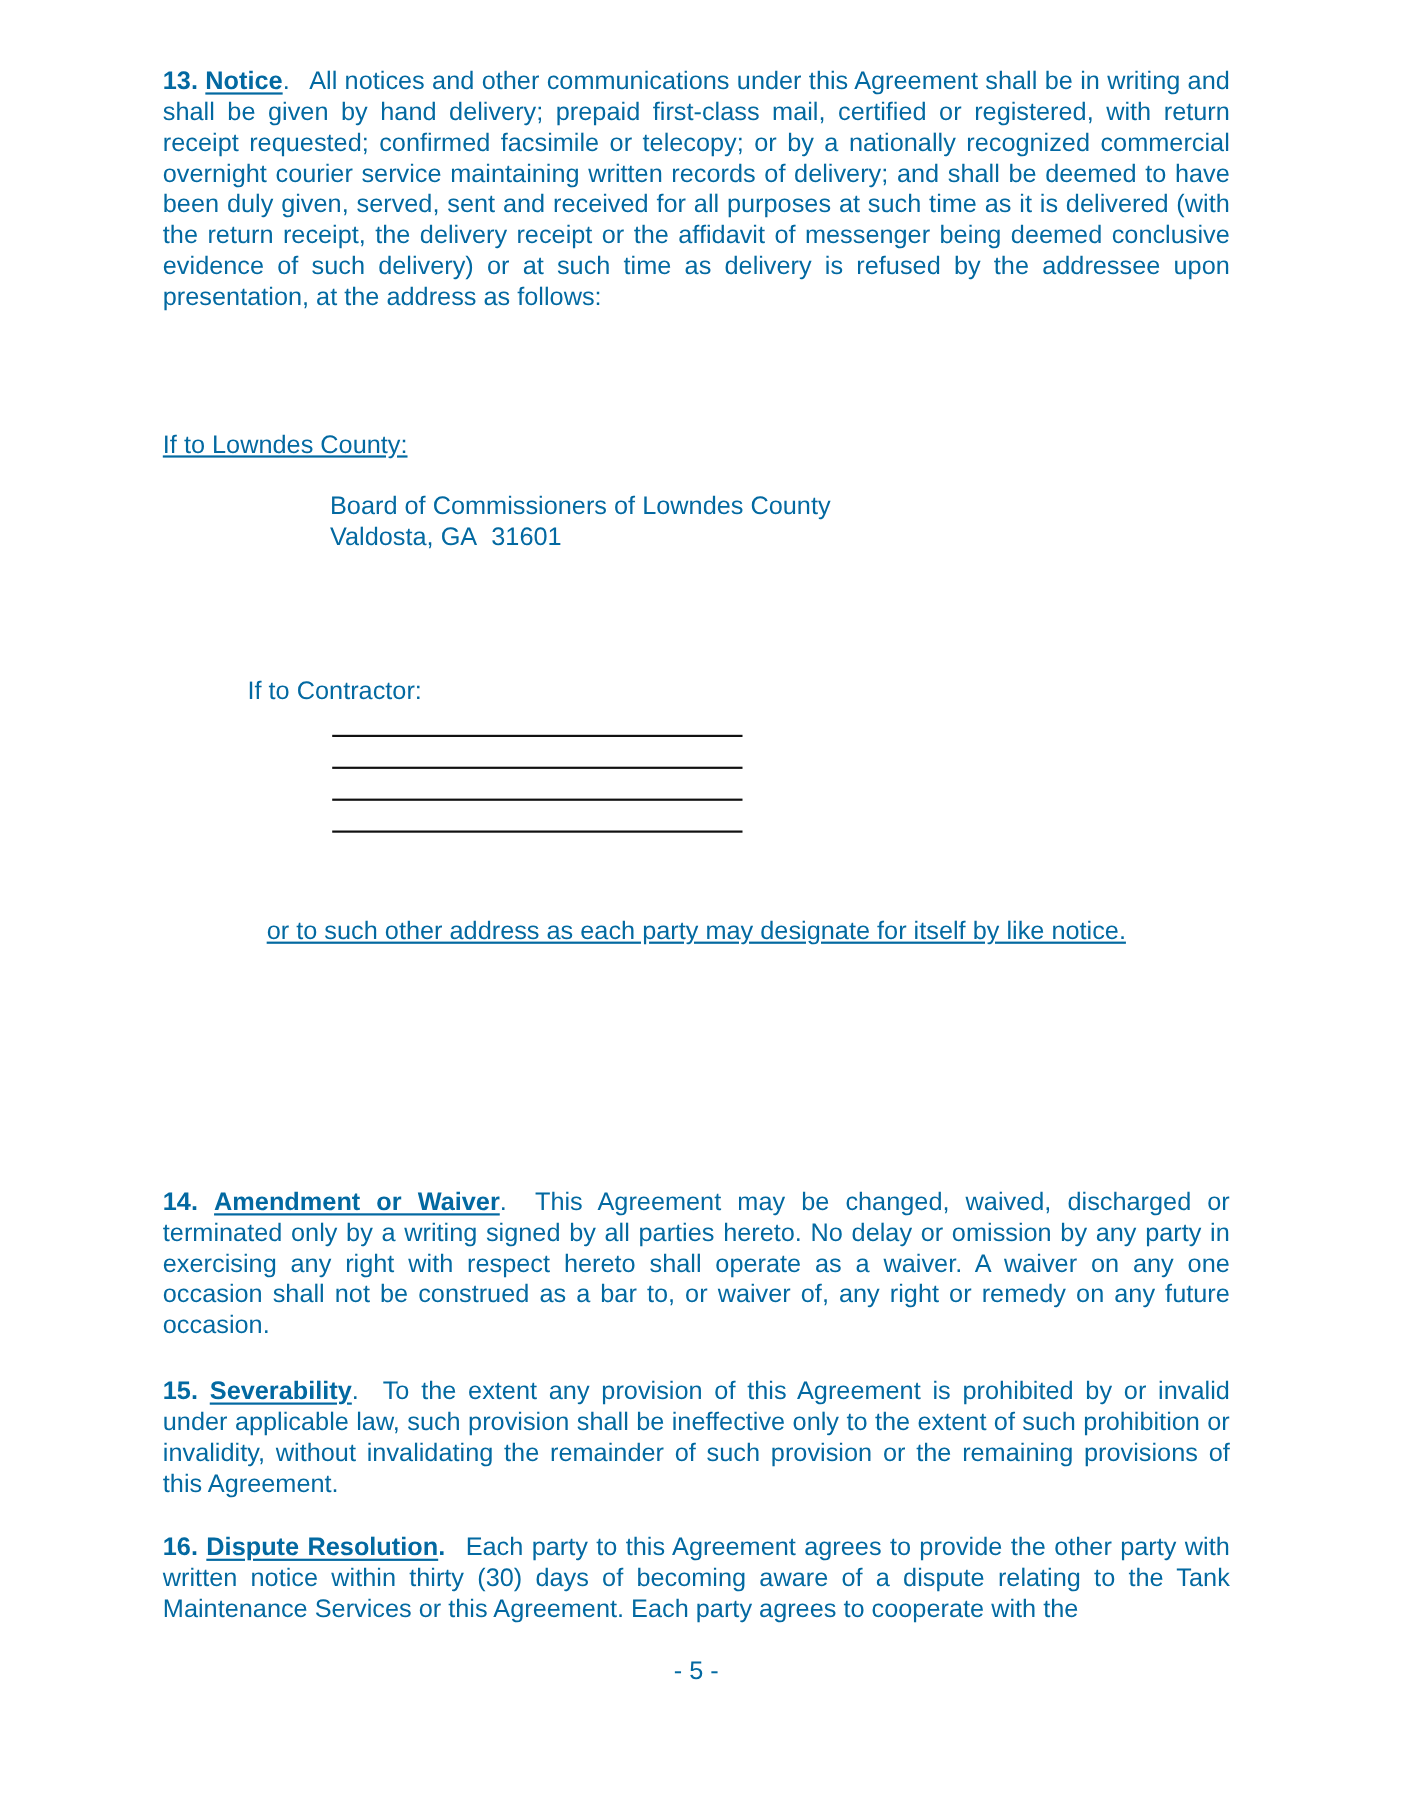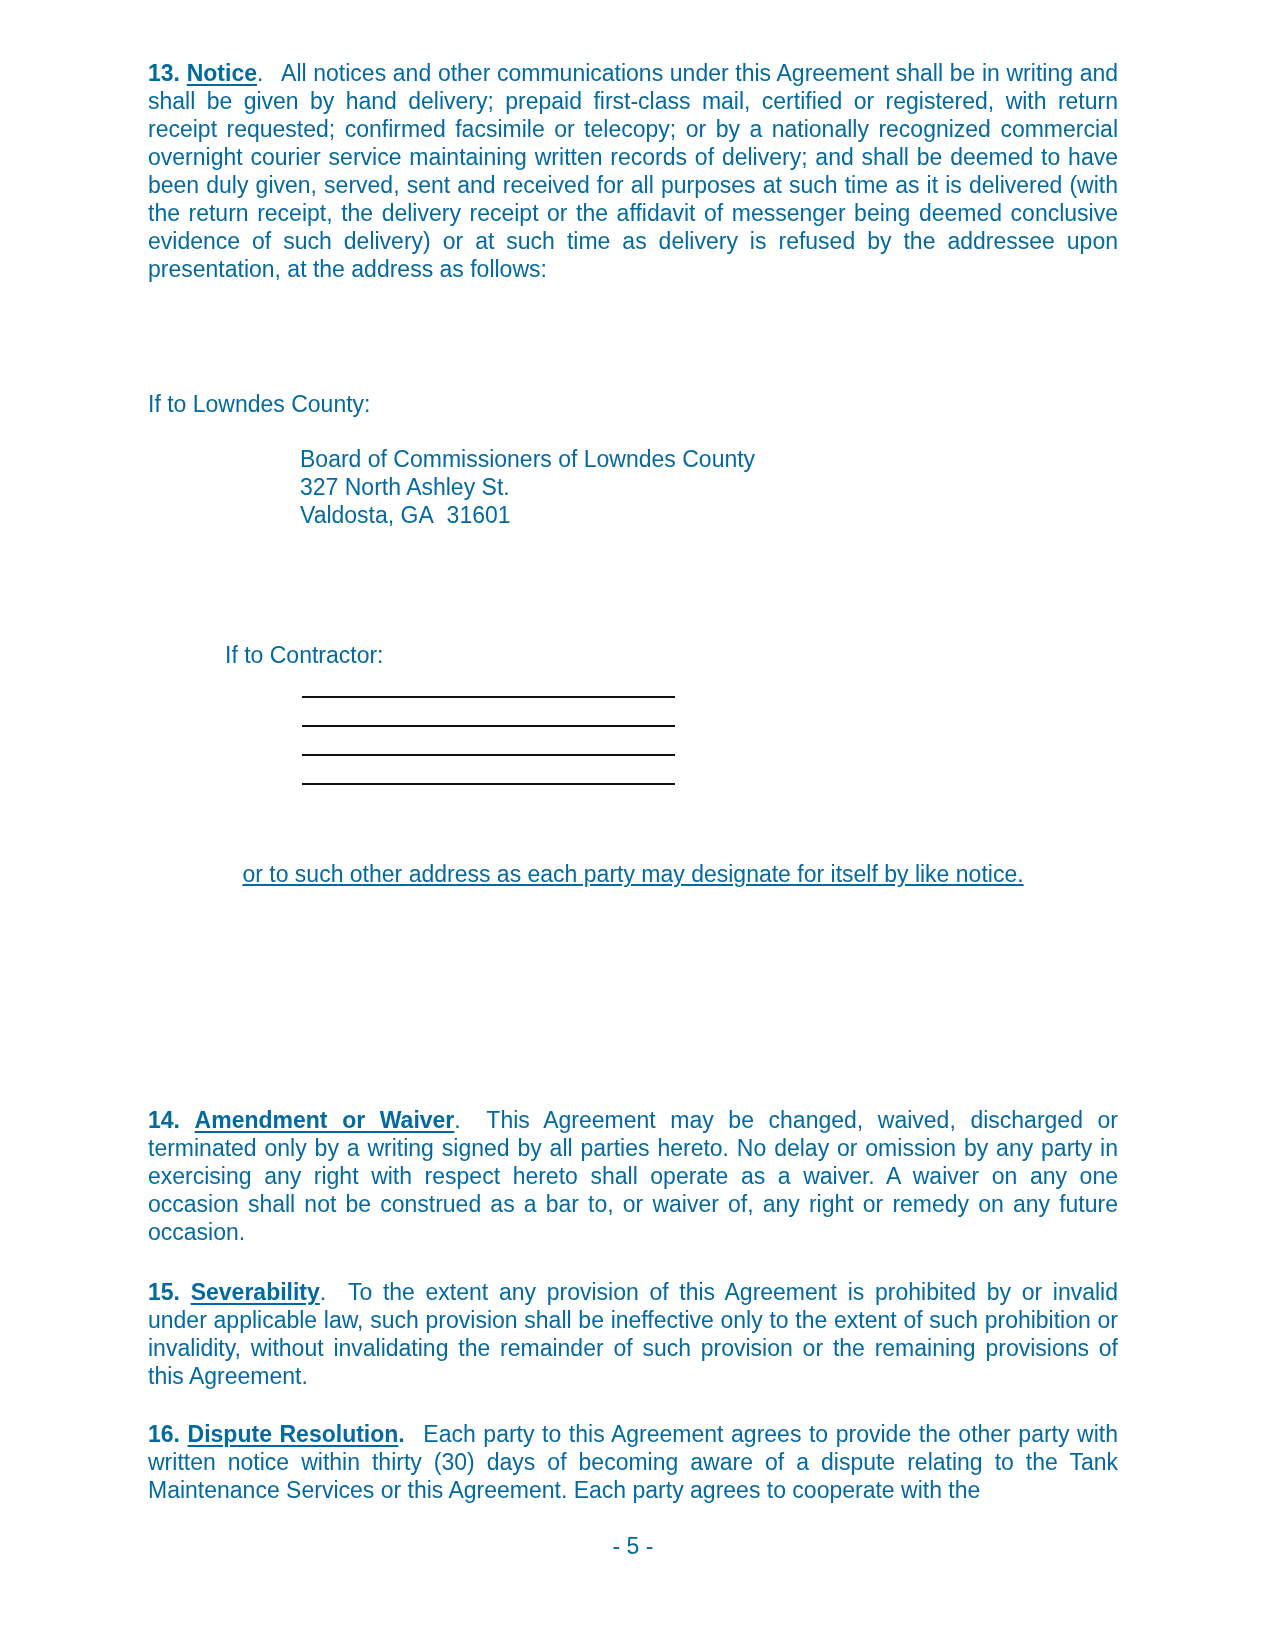--- a/index.html
+++ b/index.html
@@ -27,21 +27,21 @@
     margin: 0;
   }
   .b { font-weight: bold; }
   .u {
     text-decoration: underline;
     text-decoration-thickness: 2px;
     text-underline-offset: 3px;
   }
   .body-text { padding-left: 11px; }
   .p13 { margin-top: 59px; }
-  .county-label { margin-top: 107px; }
+  .county-label { margin-top: 107px; text-decoration: underline; }
   .address-block { margin-top: 27px; margin-left: 152px; }
   .contractor-label { margin-top: 112px; margin-left: 77px; }
   .blank-lines { margin-top: 0; }
   .blank-line {
     height: 27px;
     width: 373px;
     margin-left: 154px;
     border-bottom: 2px solid #111111;
   }
   .tail-line { margin-top: 75px; text-align: center; text-decoration: underline; }
@@ -62,21 +62,20 @@
     <p class="para p13">
       <span class="b">13.</span>
       <span class="b u">Notice</span><span>.</span>
       <span class="body-text">All notices and other communications under this Agreement shall be in writing and shall be given by hand delivery; prepaid first-class mail, certified or registered, with return receipt requested; confirmed facsimile or telecopy; or by a nationally recognized commercial overnight courier service maintaining written records of delivery; and shall be deemed to have been duly given, served, sent and received for all purposes at such time as it is delivered (with the return receipt, the delivery receipt or the affidavit of messenger being deemed conclusive evidence of such delivery) or at such time as delivery is refused by the addressee upon presentation, at the address as follows:</span>
     </p>
 
     <p class="para county-label">If to Lowndes County:</p>
 
     <div class="address-block">
       <div>Board of Commissioners of Lowndes County</div>
-      <div>327 North Ashley St.</div>
       <div>Valdosta, GA&nbsp; 31601</div>
     </div>
 
     <p class="para contractor-label">If to Contractor:</p>
 
     <div class="blank-lines">
       <div class="blank-line"></div>
       <div class="blank-line"></div>
       <div class="blank-line"></div>
       <div class="blank-line"></div>

